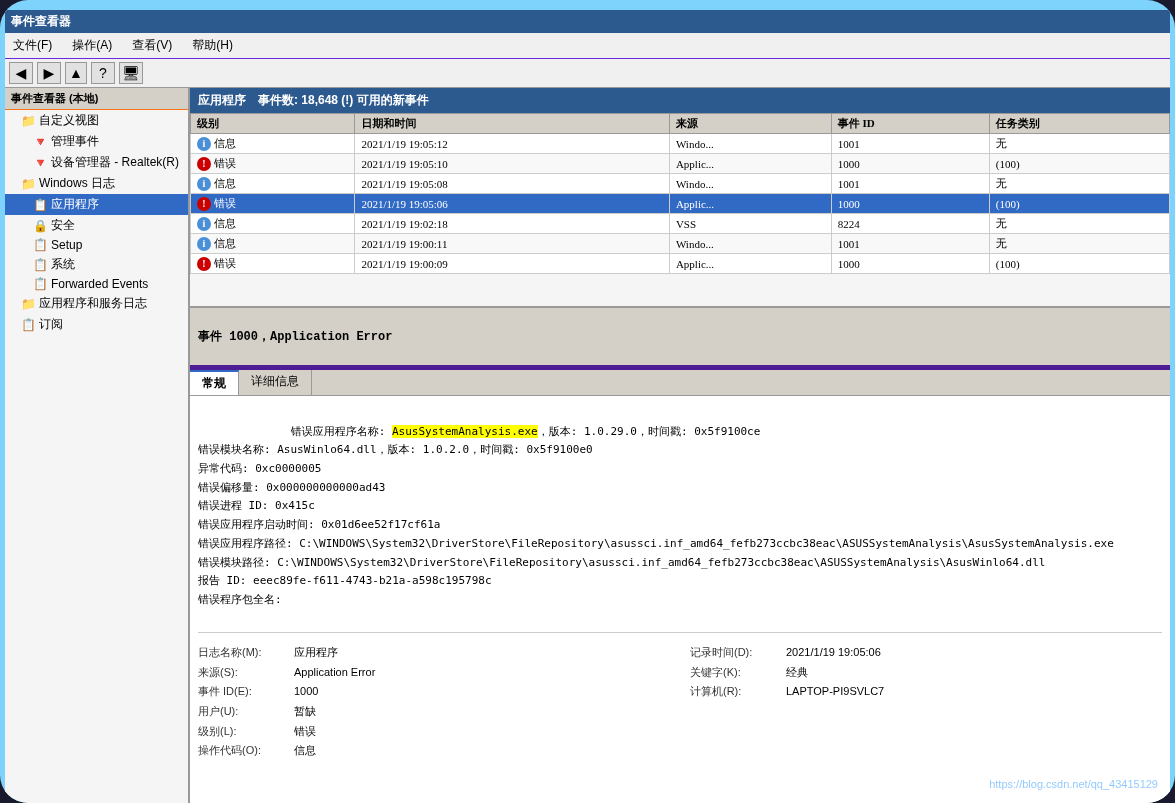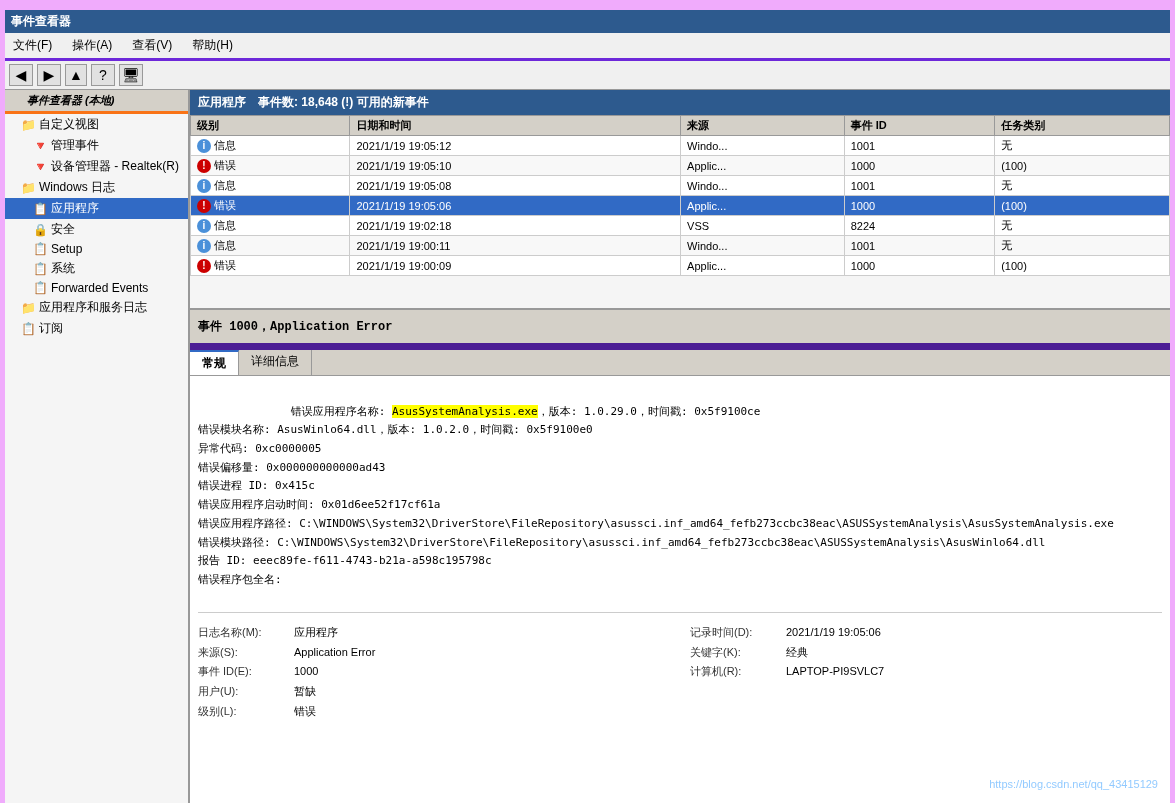--- a/index.html
+++ b/index.html
@@ -10,23 +10,24 @@
       font-family: 'SimSun', 'Microsoft YaHei', sans-serif;
       font-size: 12px;
       overflow: hidden;
       position: relative;
     }
 
     
     .screen {
       width: 1175px;
       height: 803px;
-      background: #f0abfc;
+      background: #7dd3fc;
       position: relative;
       overflow: hidden;
+      border-radius: 28px;
     }
 
     
     .window-container {
       position: absolute;
       top: 10px;
       left: 5px;
       right: 5px;
       bottom: 5px;
       background: #c0c0c0;
@@ -40,21 +41,21 @@
       font-size: 12px;
       font-weight: bold;
     }
 
     
     .menu-bar {
       background: #f0f0f0;
       padding: 2px 4px;
       display: flex;
       gap: 12px;
-      border-bottom: 3px solid #6d28d9;
+      border-bottom: 1px solid #6d28d9;
       font-size: 12px;
     }
 
     .menu-item {
       padding: 2px 4px;
       cursor: pointer;
       color: #000;
     }
 
     
@@ -89,25 +90,24 @@
     .left-panel {
       width: 185px;
       background: #f5f5f5;
       border-right: 2px solid #999;
       overflow-y: auto;
       font-size: 12px;
     }
 
     .tree-header {
       background: #d4d0c8;
-      padding: 3px 22px;
-      font-weight: bold;
-      font-size: 11px;
-      border-bottom: 3px solid #f97316;
-      font-style: italic;
+      padding: 3px 6px;
+      font-weight: bold;
+      font-size: 11px;
+      border-bottom: 1px solid #f97316;
     }
 
     .tree-item {
       padding: 2px 4px;
       cursor: pointer;
       display: flex;
       align-items: center;
       gap: 3px;
       white-space: nowrap;
     }
@@ -146,20 +146,21 @@
 
     .event-table {
       flex: 1;
       overflow-y: auto;
       font-size: 11px;
     }
 
     table {
       width: 100%;
       border-collapse: collapse;
+      font-family: Liberation Serif, serif;
     }
 
     th {
       background: #d4d0c8;
       border: 1px solid #999;
       padding: 2px 6px;
       text-align: left;
       font-size: 11px;
       font-weight: bold;
       position: sticky;
@@ -211,24 +212,24 @@
     
     .event-detail-panel {
       flex: 1;
       overflow-y: auto;
       display: flex;
       flex-direction: column;
     }
 
     .detail-title {
       background: #d4d0c8;
-      padding: 8px 8px;
-      font-size: 12px;
-      font-weight: bold;
-      border-bottom: 7px solid #4c1d95;
+      padding: 20px 8px;
+      font-size: 12px;
+      font-weight: bold;
+      border-bottom: 5px solid #4c1d95;
       font-family: 'Courier New', monospace;
     }
 
     .detail-tabs {
       display: flex;
       background: #d4d0c8;
       border-bottom: 1px solid #999;
     }
 
     .detail-tab {
@@ -493,20 +494,24 @@
                   <span class="field-value">1000</span>
                 </div>
                 <div class="field-row">
                   <span class="field-label">用户(U):</span>
                   <span class="field-value">暂缺</span>
                 </div>
                 <div class="field-row">
                   <span class="field-label">级别(L):</span>
                   <span class="field-value">错误</span>
                 </div>
+                <div class="field-row">
+                  <span class="field-label">操作代码(O):</span>
+                  <span class="field-value">信息</span>
+                </div>
               </div>
               <div>
                 <div class="field-row">
                   <span class="field-label">记录时间(D):</span>
                   <span class="field-value">2021/1/19 19:05:06</span>
                 </div>
                 <div class="field-row">
                   <span class="field-label">关键字(K):</span>
                   <span class="field-value">经典</span>
                 </div>

